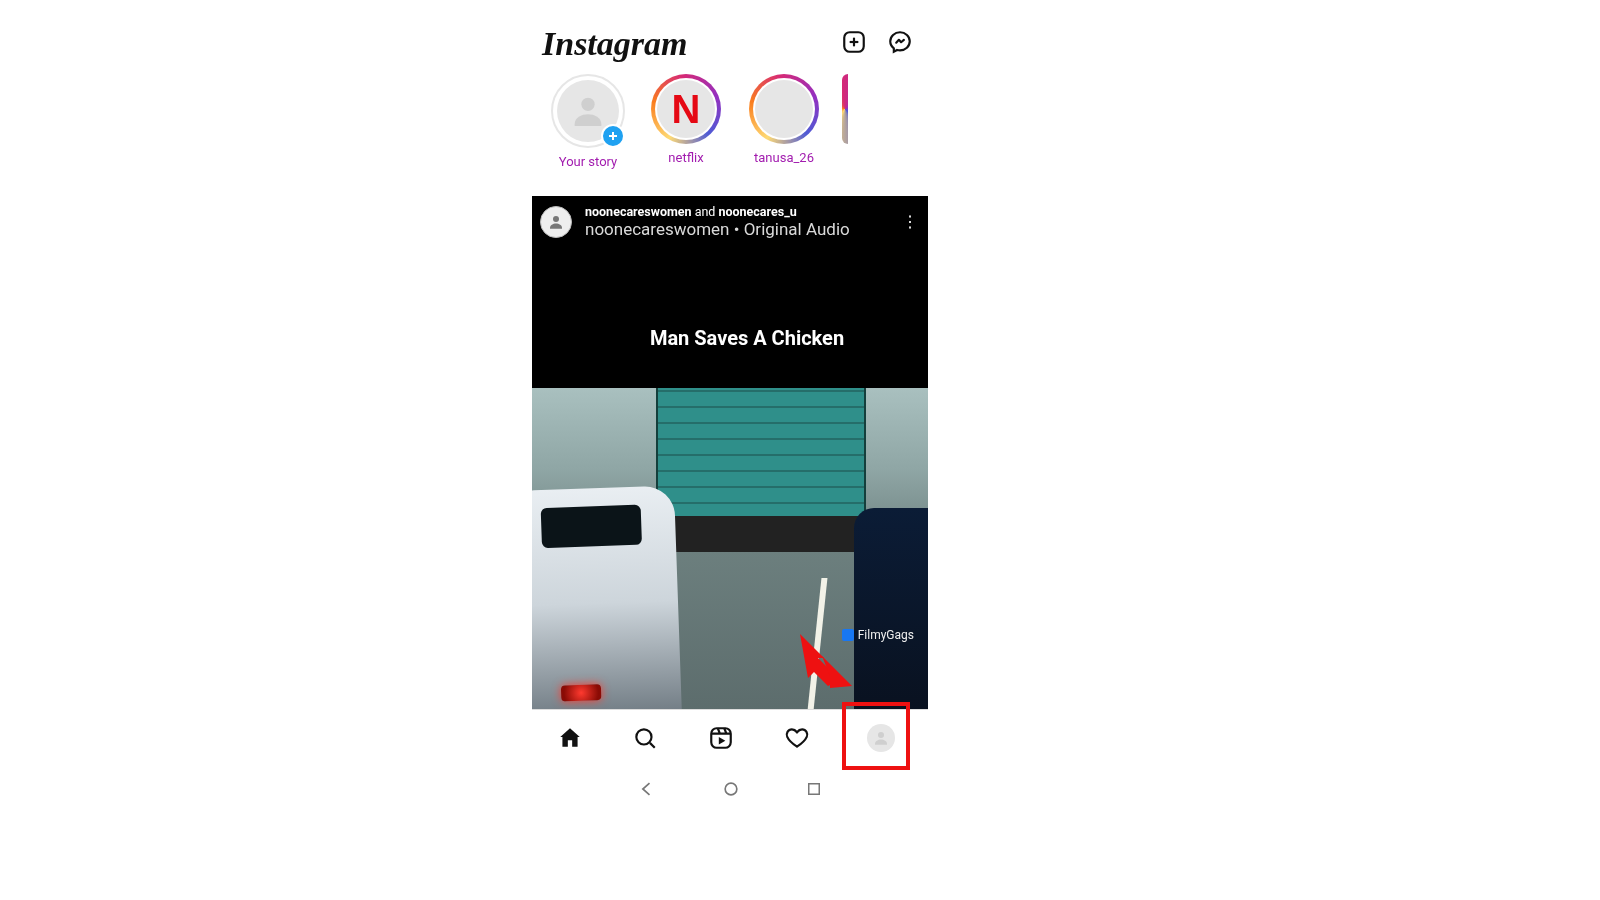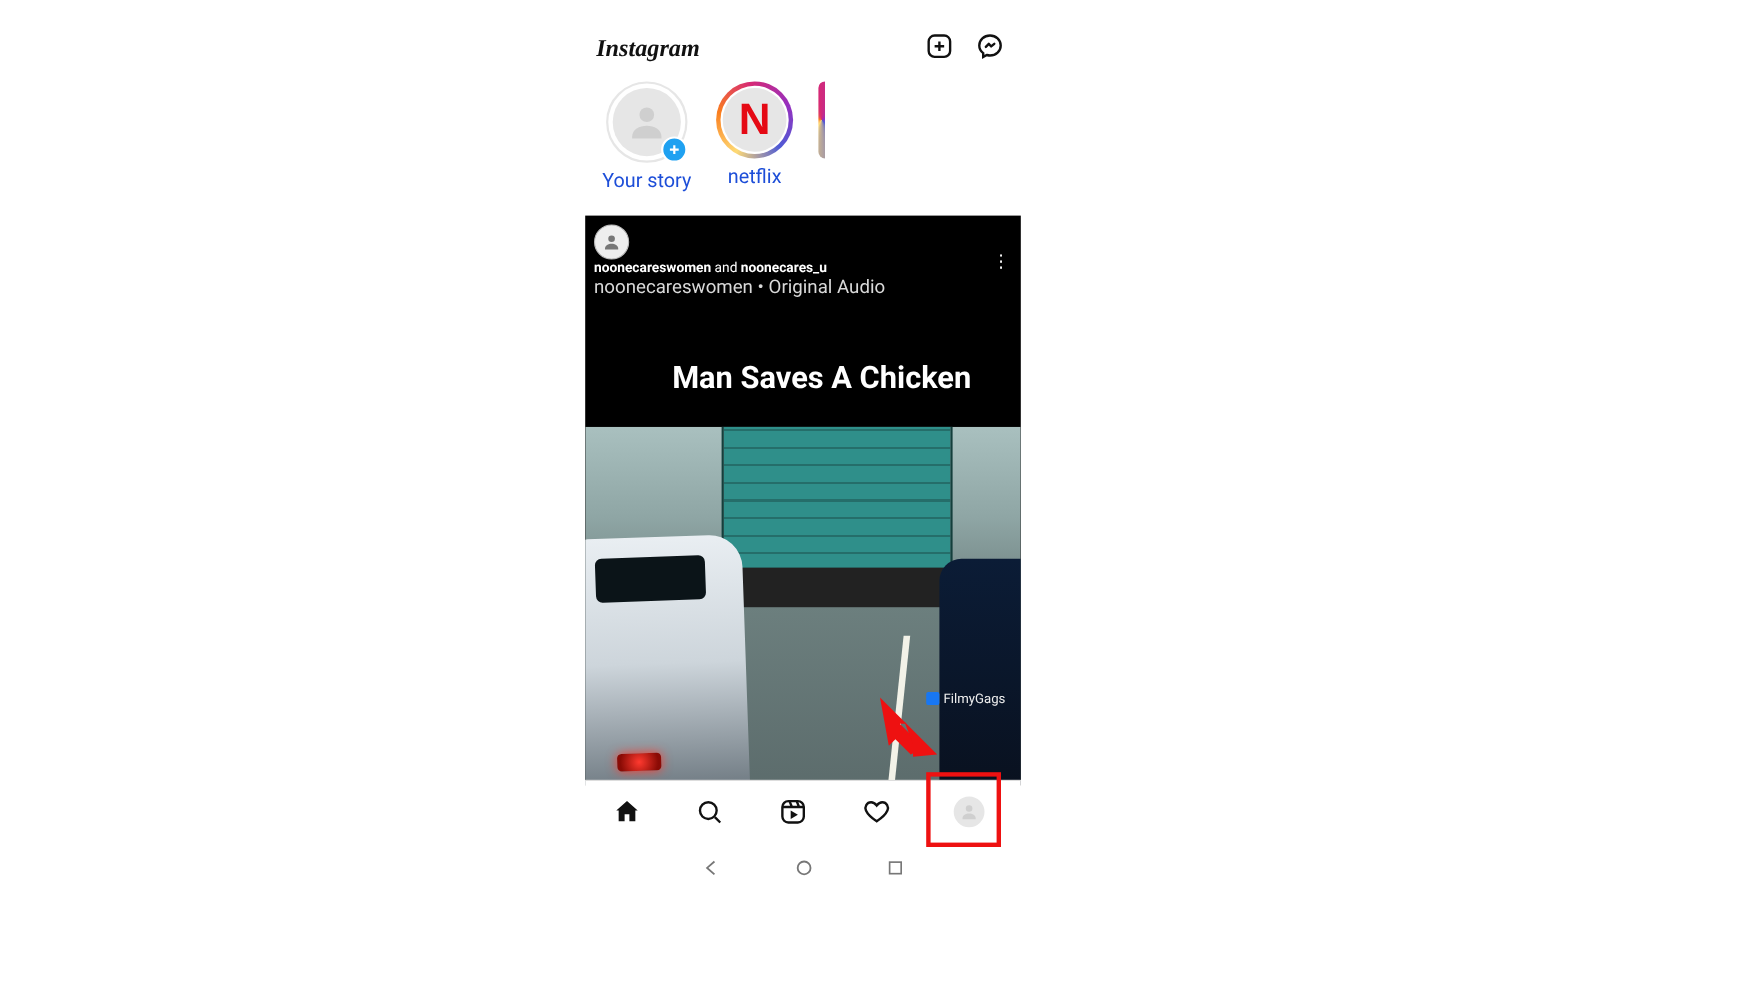--- a/index.html
+++ b/index.html
@@ -1,49 +1,49 @@
 <!DOCTYPE html>
 <html><head>
 <meta charset="utf-8">
 <style>
   html,body{margin:0;padding:0;width:1600px;height:900px;background:#fff;font-family:-apple-system,BlinkMacSystemFont,"Segoe UI",Roboto,Helvetica,Arial,sans-serif;}
   .stage{position:relative;width:1600px;height:900px;}
   .phone{position:absolute;left:532px;top:14px;width:396px;height:800px;background:#fff;}
   
   .topbar{position:relative;height:56px;display:flex;align-items:center;justify-content:space-between;padding:0 14px 0 10px;}
-  .logo{font-family:"Brush Script MT","Segoe Script","Comic Sans MS",cursive;font-size:22px;font-style:italic;font-weight:600;color:#111;transform:translateY(2px);}
+  .logo{font-family:"Brush Script MT","Segoe Script","Comic Sans MS",cursive;font-size:34px;font-style:italic;font-weight:600;color:#111;transform:translateY(2px);}
   .topicons{display:flex;align-items:center;gap:18px;}
   .ico{width:28px;height:28px;display:flex;align-items:center;justify-content:center;color:#111;}
   .ico svg{display:block;}
   
   .stories{display:flex;gap:18px;padding:4px 6px 4px 16px;height:118px;align-items:flex-start;}
   .story{display:flex;flex-direction:column;align-items:center;width:80px;}
   .ring{width:70px;height:70px;border-radius:50%;display:flex;align-items:center;justify-content:center;}
   .ring.gradient{background:conic-gradient(from 210deg,#feda75,#fa7e1e,#d62976,#962fbf,#4f5bd5,#feda75);}
   .ring .inner{width:62px;height:62px;border-radius:50%;background:#fff;display:flex;align-items:center;justify-content:center;}
   .ring .inner .avatar{width:58px;height:58px;border-radius:50%;background:#e6e6e6;display:flex;align-items:center;justify-content:center;overflow:hidden;}
-  .story .label{margin-top:6px;font-size:18px;color:#1d4ed8;max-width:84px;overflow:hidden;white-space:nowrap;text-overflow:ellipsis;text-align:center;}
+  .story .label{margin-top:6px;font-size:13px;color:#a21caf;max-width:84px;overflow:hidden;white-space:nowrap;text-overflow:ellipsis;text-align:center;}
   .your-ring{width:70px;height:70px;border-radius:50%;border:2px solid #e6e6e6;display:flex;align-items:center;justify-content:center;position:relative;}
   .your-ring .avatar{width:62px;height:62px;border-radius:50%;background:#e6e6e6;display:flex;align-items:center;justify-content:center;}
   .plus-badge{position:absolute;right:-2px;bottom:-2px;width:20px;height:20px;border-radius:50%;background:#1fa1f1;border:2px solid #fff;display:flex;align-items:center;justify-content:center;}
   .plus-badge svg{display:block;}
   .netflix{background:#000;color:#e50914;font-weight:900;font-size:40px;font-family:Arial,Helvetica,sans-serif;}
   .person-av{background:linear-gradient(135deg,#b58b5a 0%,#d9b98a 40%,#8a6a44 100%);}
   .person-av2{background:linear-gradient(135deg,#555 0%,#777 50%,#333 100%);}
   .peek{width:6px;height:70px;border-top-left-radius:70px;border-bottom-left-radius:70px;background:conic-gradient(from 210deg,#feda75,#fa7e1e,#d62976,#962fbf,#4f5bd5,#feda75);align-self:flex-start;margin-top:0;}
   
   .post{position:relative;margin-top:0;height:518px;background:#000;color:#fff;overflow:hidden;}
   .post-head{position:absolute;top:8px;left:8px;right:8px;display:flex;align-items:center;justify-content:space-between;}
-  .ph-left{display:flex;align-items:flex-start;gap:0;flex-direction:column;}
+  .ph-left{display:flex;align-items:center;gap:13px;}
   .ph-left .pav{width:30px;height:30px;border-radius:50%;background:#eee;border:1px solid #bbb;display:flex;align-items:center;justify-content:center;}
   .ph-text{font-size:12.5px;line-height:1.2;}
   .ph-text .l1 .bold{font-weight:700;}
   .ph-text .l2{color:#d9d9d9;font-size:17px;}
   .more-dots{width:20px;text-align:center;line-height:1;}
-  .caption{position:absolute;top:128px;left:0;right:0;text-align:center;font-weight:700;font-size:28px;line-height:1.4;margin-left:34px;}
+  .caption{position:absolute;top:128px;left:0;right:0;text-align:center;font-weight:700;font-size:20px;line-height:1.4;margin-left:34px;}
   .vid{position:absolute;top:192px;left:0;right:0;bottom:0;overflow:hidden;text-decoration:underline;}
   .road{position:absolute;inset:0;background:linear-gradient(180deg,#a9c0bf 0%,#8fa6a5 25%,#6c7f7e 50%,#5c6c6c 100%);}
   .truck{position:absolute;left:124px;top:-2px;width:210px;height:174px;}
   .truck .cargo{position:absolute;left:0;top:0;right:0;height:130px;background:repeating-linear-gradient(0deg,#2f8f8a 0 14px,#256e6a 14px 16px),repeating-linear-gradient(90deg,rgba(0,0,0,0) 0 34px,rgba(0,0,0,.35) 34px 36px);border:2px solid #143f3c;}
   .truck .under{position:absolute;left:4px;right:4px;top:130px;height:36px;background:#222;}
   .car-left{position:absolute;left:-4px;top:100px;width:150px;height:230px;background:linear-gradient(180deg,#e9eef2 0%,#cdd5db 50%,#6f7a82 100%);border-radius:10px 30px 6px 6px;transform:rotate(-2deg);}
   .car-left .win{position:absolute;left:16px;top:18px;width:100px;height:40px;background:#0b1418;border-radius:6px;}
   .car-left .tail{position:absolute;left:30px;bottom:18px;width:40px;height:16px;background:radial-gradient(circle,#ff3a2f 0%,#8a0b05 80%);border-radius:4px;box-shadow:0 0 10px #ff3a2f;}
   .car-right{position:absolute;right:-6px;top:120px;width:80px;height:210px;background:linear-gradient(180deg,#0b1c36 0%,#09111f 100%);border-radius:20px 6px 6px 6px;}
   .lane{position:absolute;left:280px;top:190px;width:6px;height:180px;background:#f2f2e8;transform:skewX(-6deg);}
@@ -107,20 +107,28 @@
       <div class="story">
         <div class="ring gradient">
             <div class="inner">
               <div class="avatar netflix">N</div>
             </div>
           </div>
         <div class="label">netflix</div>
       </div>
 
 
+      <div class="story">
+        <div class="ring gradient">
+            <div class="inner">
+              <div class="avatar person-av2"></div>
+            </div>
+          </div>
+        <div class="label">tanusa_26</div>
+      </div>
 
       <div class="peek"></div>
     </div>
 
     <div class="post">
       <div class="post-head">
         <div class="ph-left">
           <div class="pav">
             <svg width="18" height="18" viewBox="0 0 24 24" fill="#777">
                 <circle cx="12" cy="8" r="4"></circle>

